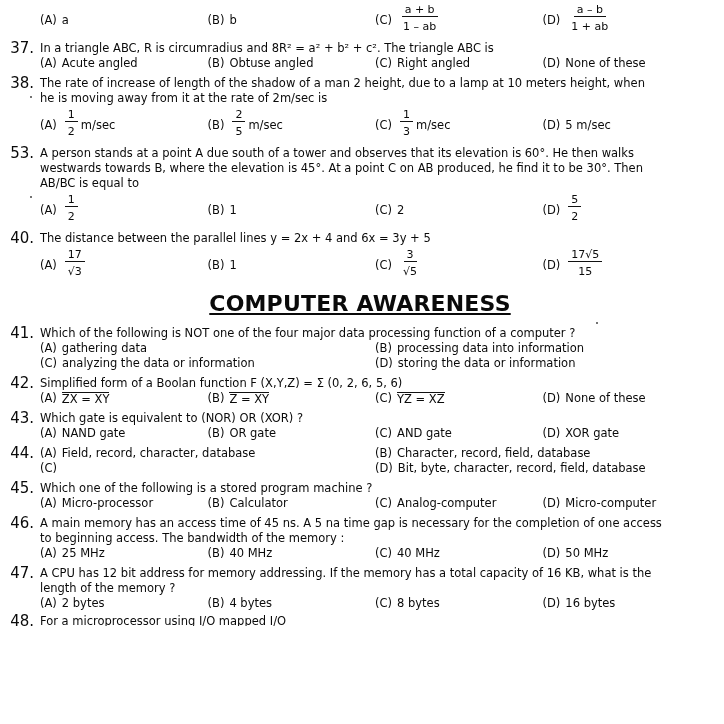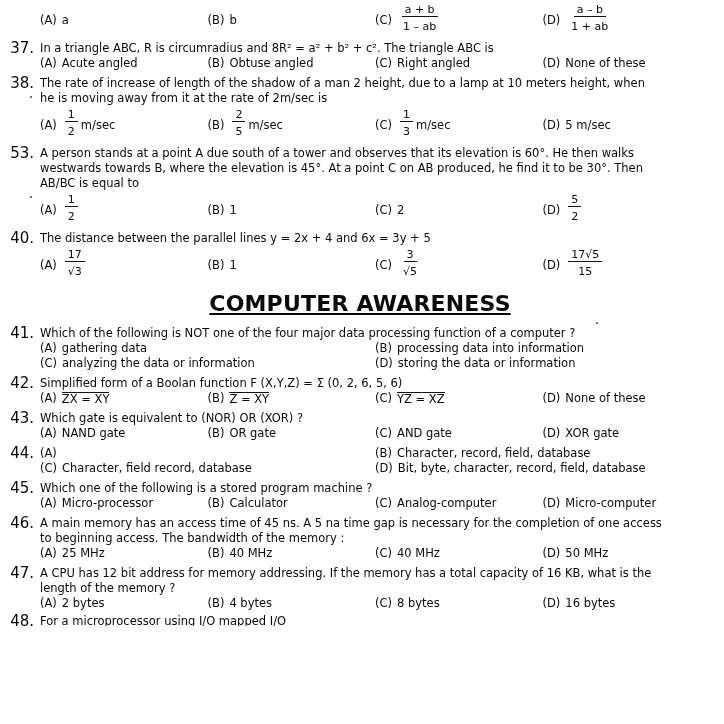--- a/index.html
+++ b/index.html
@@ -373,30 +373,30 @@
     </div>
 
     <div class="spacer-sm"></div>
 
     <div class="q">
       <div class="qnum">44.</div>
       <div class="qbody">
         <div class="opts-row c2">
           <div class="opt">
             <span class="lbl">(A)</span>
+            <span class="opt-txt">Field, record, character, database</span>
           </div>
           <div class="opt">
             <span class="lbl">(B)</span>
             <span class="opt-txt">Character, record, field, database</span>
           </div>
         </div>
         <div class="opts-row c2">
           <div class="opt">
             <span class="lbl">(C)</span>
-            <span class="opt-txt">Character, field record, database</span>
           </div>
           <div class="opt">
             <span class="lbl">(D)</span>
             <span class="opt-txt">Bit, byte, character, record, field, database</span>
           </div>
         </div>
       </div>
     </div>
 
     <div class="spacer-sm"></div>

